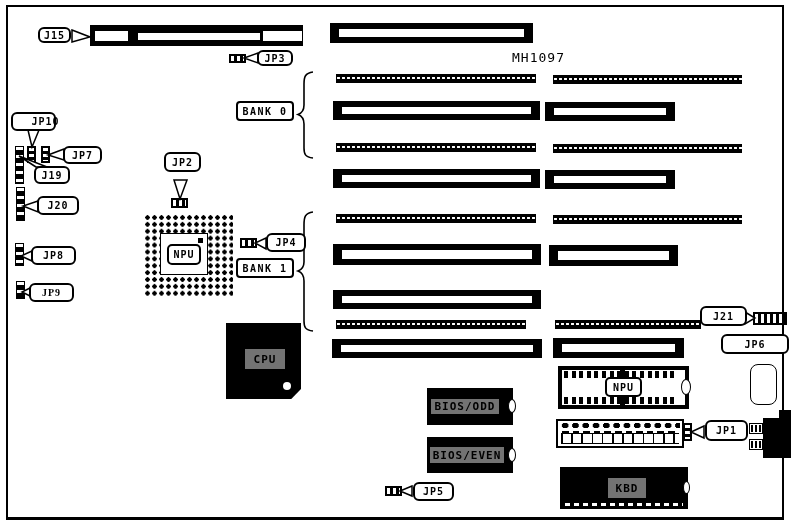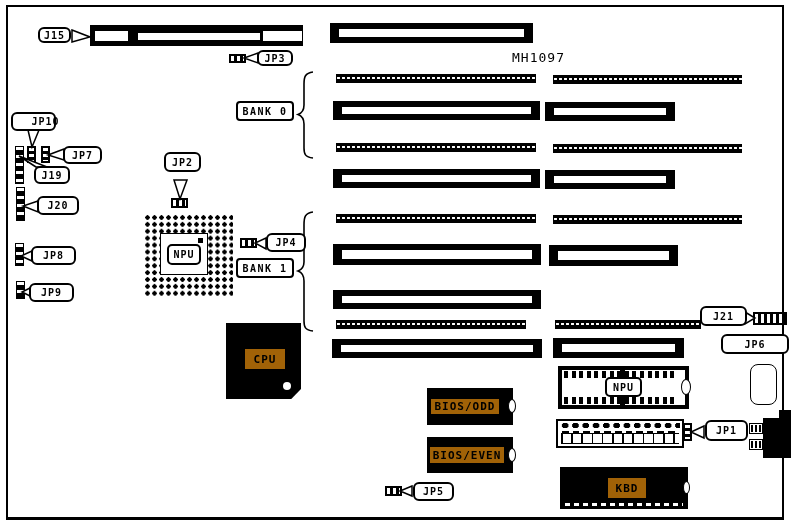--- a/index.html
+++ b/index.html
@@ -41,21 +41,21 @@
     position:absolute;border:2px solid #000;
     background:repeating-linear-gradient(180deg,#fff 0 3px,#000 3px 6px);
   }
   .pinstrip{
     position:absolute;border:1.5px solid #000;
     background:repeating-linear-gradient(180deg,#fff 0 3.5px,#000 3.5px 8px);
   }
   
   .chip{position:absolute;background:#000;}
   .chip-label{
-    position:absolute;background:#a16207;color:#000;border:1px solid #000;
+    position:absolute;background:#737373;color:#000;border:1px solid #000;
     display:flex;align-items:center;justify-content:center;
     font-size:11px;font-weight:bold;letter-spacing:1px;white-space:nowrap;
   }
   .round-label{
     position:absolute;background:#fff;color:#000;border:2px solid #000;border-radius:5px;
     display:flex;align-items:center;justify-content:center;
     font-size:10px;font-weight:bold;letter-spacing:1px;z-index:3;
   }
   .notch{
     position:absolute;background:#fff;border:1px solid #000;border-radius:50%;z-index:2;
@@ -204,21 +204,21 @@
     </g>
   </svg>
 
   <div class="callout" style="left:38px;top:27px;width:33px;height:16px;">J15</div>
   <div class="callout" style="left:257px;top:50px;width:36px;height:16px;">JP3</div>
   <div class="callout" style="left:11px;top:112px;width:45px;height:19px;padding-left:24px;">JP10</div>
   <div class="callout" style="left:63px;top:146px;width:39px;height:18px;">JP7</div>
   <div class="callout" style="left:34px;top:166px;width:36px;height:18px;">J19</div>
   <div class="callout" style="left:37px;top:196px;width:42px;height:19px;">J20</div>
   <div class="callout" style="left:31px;top:246px;width:45px;height:19px;">JP8</div>
-  <div class="callout" style="left:29px;top:283px;width:45px;height:19px;">JP9</div>
+  <div class="callout" style="left:29px;top:283px;width:45px;height:19px;font-family:Liberation Serif, serif;">JP9</div>
   <div class="callout" style="left:164px;top:152px;width:37px;height:20px;text-align:center;">JP2</div>
   <div class="callout" style="left:266px;top:233px;width:40px;height:19px;">JP4</div>
   <div class="callout sq" style="left:236px;top:101px;width:58px;height:20px;">BANK 0</div>
   <div class="callout sq" style="left:236px;top:258px;width:58px;height:20px;">BANK 1</div>
   <div class="callout" style="left:700px;top:306px;width:47px;height:20px;">J21</div>
   <div class="callout" style="left:721px;top:334px;width:68px;height:20px;">JP6</div>
   <div class="callout" style="left:705px;top:420px;width:43px;height:21px;">JP1</div>
   <div class="callout" style="left:413px;top:482px;width:41px;height:19px;">JP5</div>
 
 </div>

